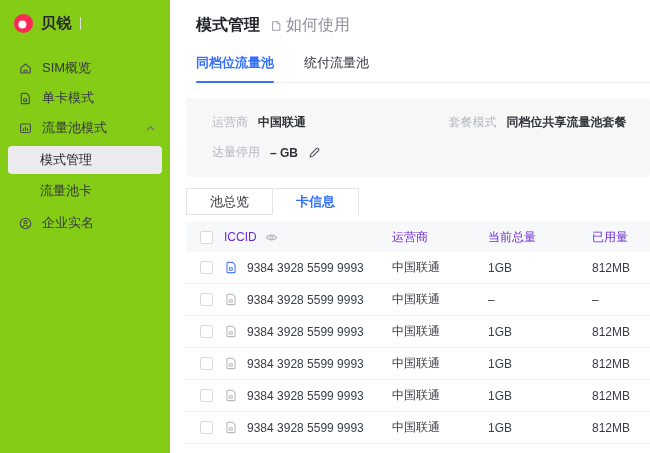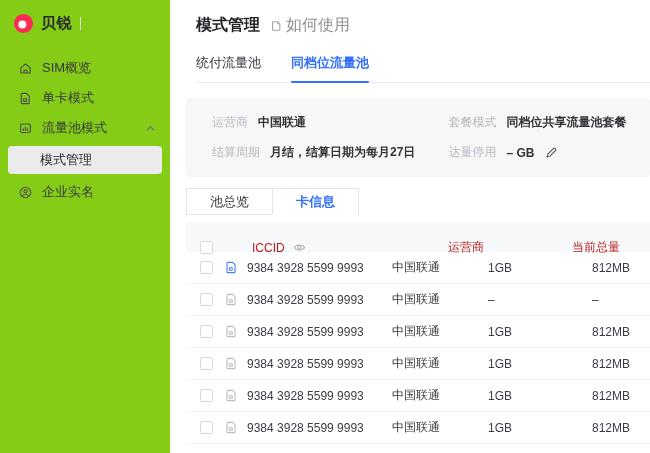--- a/index.html
+++ b/index.html
@@ -37,21 +37,21 @@
   .field .val { color:#303338; font-weight:700; white-space:nowrap; }
   .edit-btn { margin-left:10px; cursor:pointer; display:inline-flex; }
 
   .subtabs { display:inline-flex; margin-top:11px; }
   .subtab { height:27px; padding:0 23px; display:flex; align-items:center; font-size:13px; color:#33363c; background:#fff; border:1px solid #e2e4e8; cursor:pointer; }
   .subtab + .subtab { margin-left:-1px; }
   .subtab.active { color:#3370ff; font-weight:700; border-bottom-color:#fff; }
 
   .table { margin-top:7px; }
   .t-row { display:grid; grid-template-columns:38px 168px 96px 104px 1fr; align-items:center; font-size:12px; }
-  .t-head { background:#f7f8fa; height:30px; color:#b91c1c;gap:28px; }
+  .t-head { background:#f7f8fa; height:30px; color:#6d28d9; }
   .t-body-row { height:32px; border-bottom:1px solid #f0f1f4; color:#393d43; }
   .cb { width:13px; height:13px; border:1px solid #d8dade; border-radius:2px; background:#fff; margin-left:14px; cursor:pointer; }
   .c-iccid { display:flex; align-items:center; gap:8px; }
   .head-iccid { display:flex; align-items:center; gap:8px; }
 </style>
 </head>
 <body>
 
 <div class="app">
 
@@ -99,20 +99,23 @@
         <span class="icon chev">
           <svg width="11" height="11" viewBox="0 0 12 12" fill="none" stroke="#6a6e75" stroke-width="1.3" stroke-linecap="round" stroke-linejoin="round">
               <path d="M2.5 7.5 L6 4 L9.5 7.5"></path>
             </svg>
         </span>
       </div>
 
       <div class="nav-sub active">
         <span>模式管理</span>
       </div>
+      <div class="nav-sub">
+        <span>流量池卡</span>
+      </div>
 
 
       <div class="nav-item">
         <span class="icon">
           <svg width="15" height="15" viewBox="0 0 16 16" fill="none" stroke="#4a4d53" stroke-width="1.2" stroke-linecap="round">
               <circle cx="8" cy="8" r="5.6"></circle>
               <circle cx="8" cy="6.6" r="1.7"></circle>
               <path d="M4.9 11.7 a3.6 3.6 0 0 1 6.2 0"></path>
             </svg>
         </span>
@@ -130,36 +133,32 @@
           <svg width="12" height="12" viewBox="0 0 14 14" fill="none" stroke="#9a9ea6" stroke-width="1.1" stroke-linejoin="round">
               <path d="M3 2 h6 l2.5 2.5 V12 H3 Z"></path>
               <path d="M9 2 V4.5 H11.5"></path>
             </svg>
         </span>
         <span>如何使用</span>
       </span>
     </div>
 
     <div class="tabs">
+      <div class="tab active">同档位流量池</div>
       <div class="tab">统付流量池</div>
-      <div class="tab active">同档位流量池</div>
     </div>
 
     <div class="panel">
       <div class="field">
         <span class="lbl">运营商</span>
         <span class="val">中国联通</span>
       </div>
       <div class="field">
         <span class="lbl">套餐模式</span>
         <span class="val">同档位共享流量池套餐</span>
-      </div>
-      <div class="field">
-        <span class="lbl">结算周期</span>
-        <span class="val">月结，结算日期为每月27日</span>
       </div>
       <div class="field">
         <span class="lbl">达量停用</span>
         <span class="val">– GB</span>
         <span class="edit-btn">
           <svg width="13" height="13" viewBox="0 0 14 14" fill="none" stroke="#4a4d53" stroke-width="1.1" stroke-linejoin="round">
               <path d="M2.2 11.8 l0.9 -3.1 L9.3 2.5 a1 1 0 0 1 1.4 0 l0.8 0.8 a1 1 0 0 1 0 1.4 L5.3 10.9 Z"></path>
             </svg>
         </span>
       </div>

